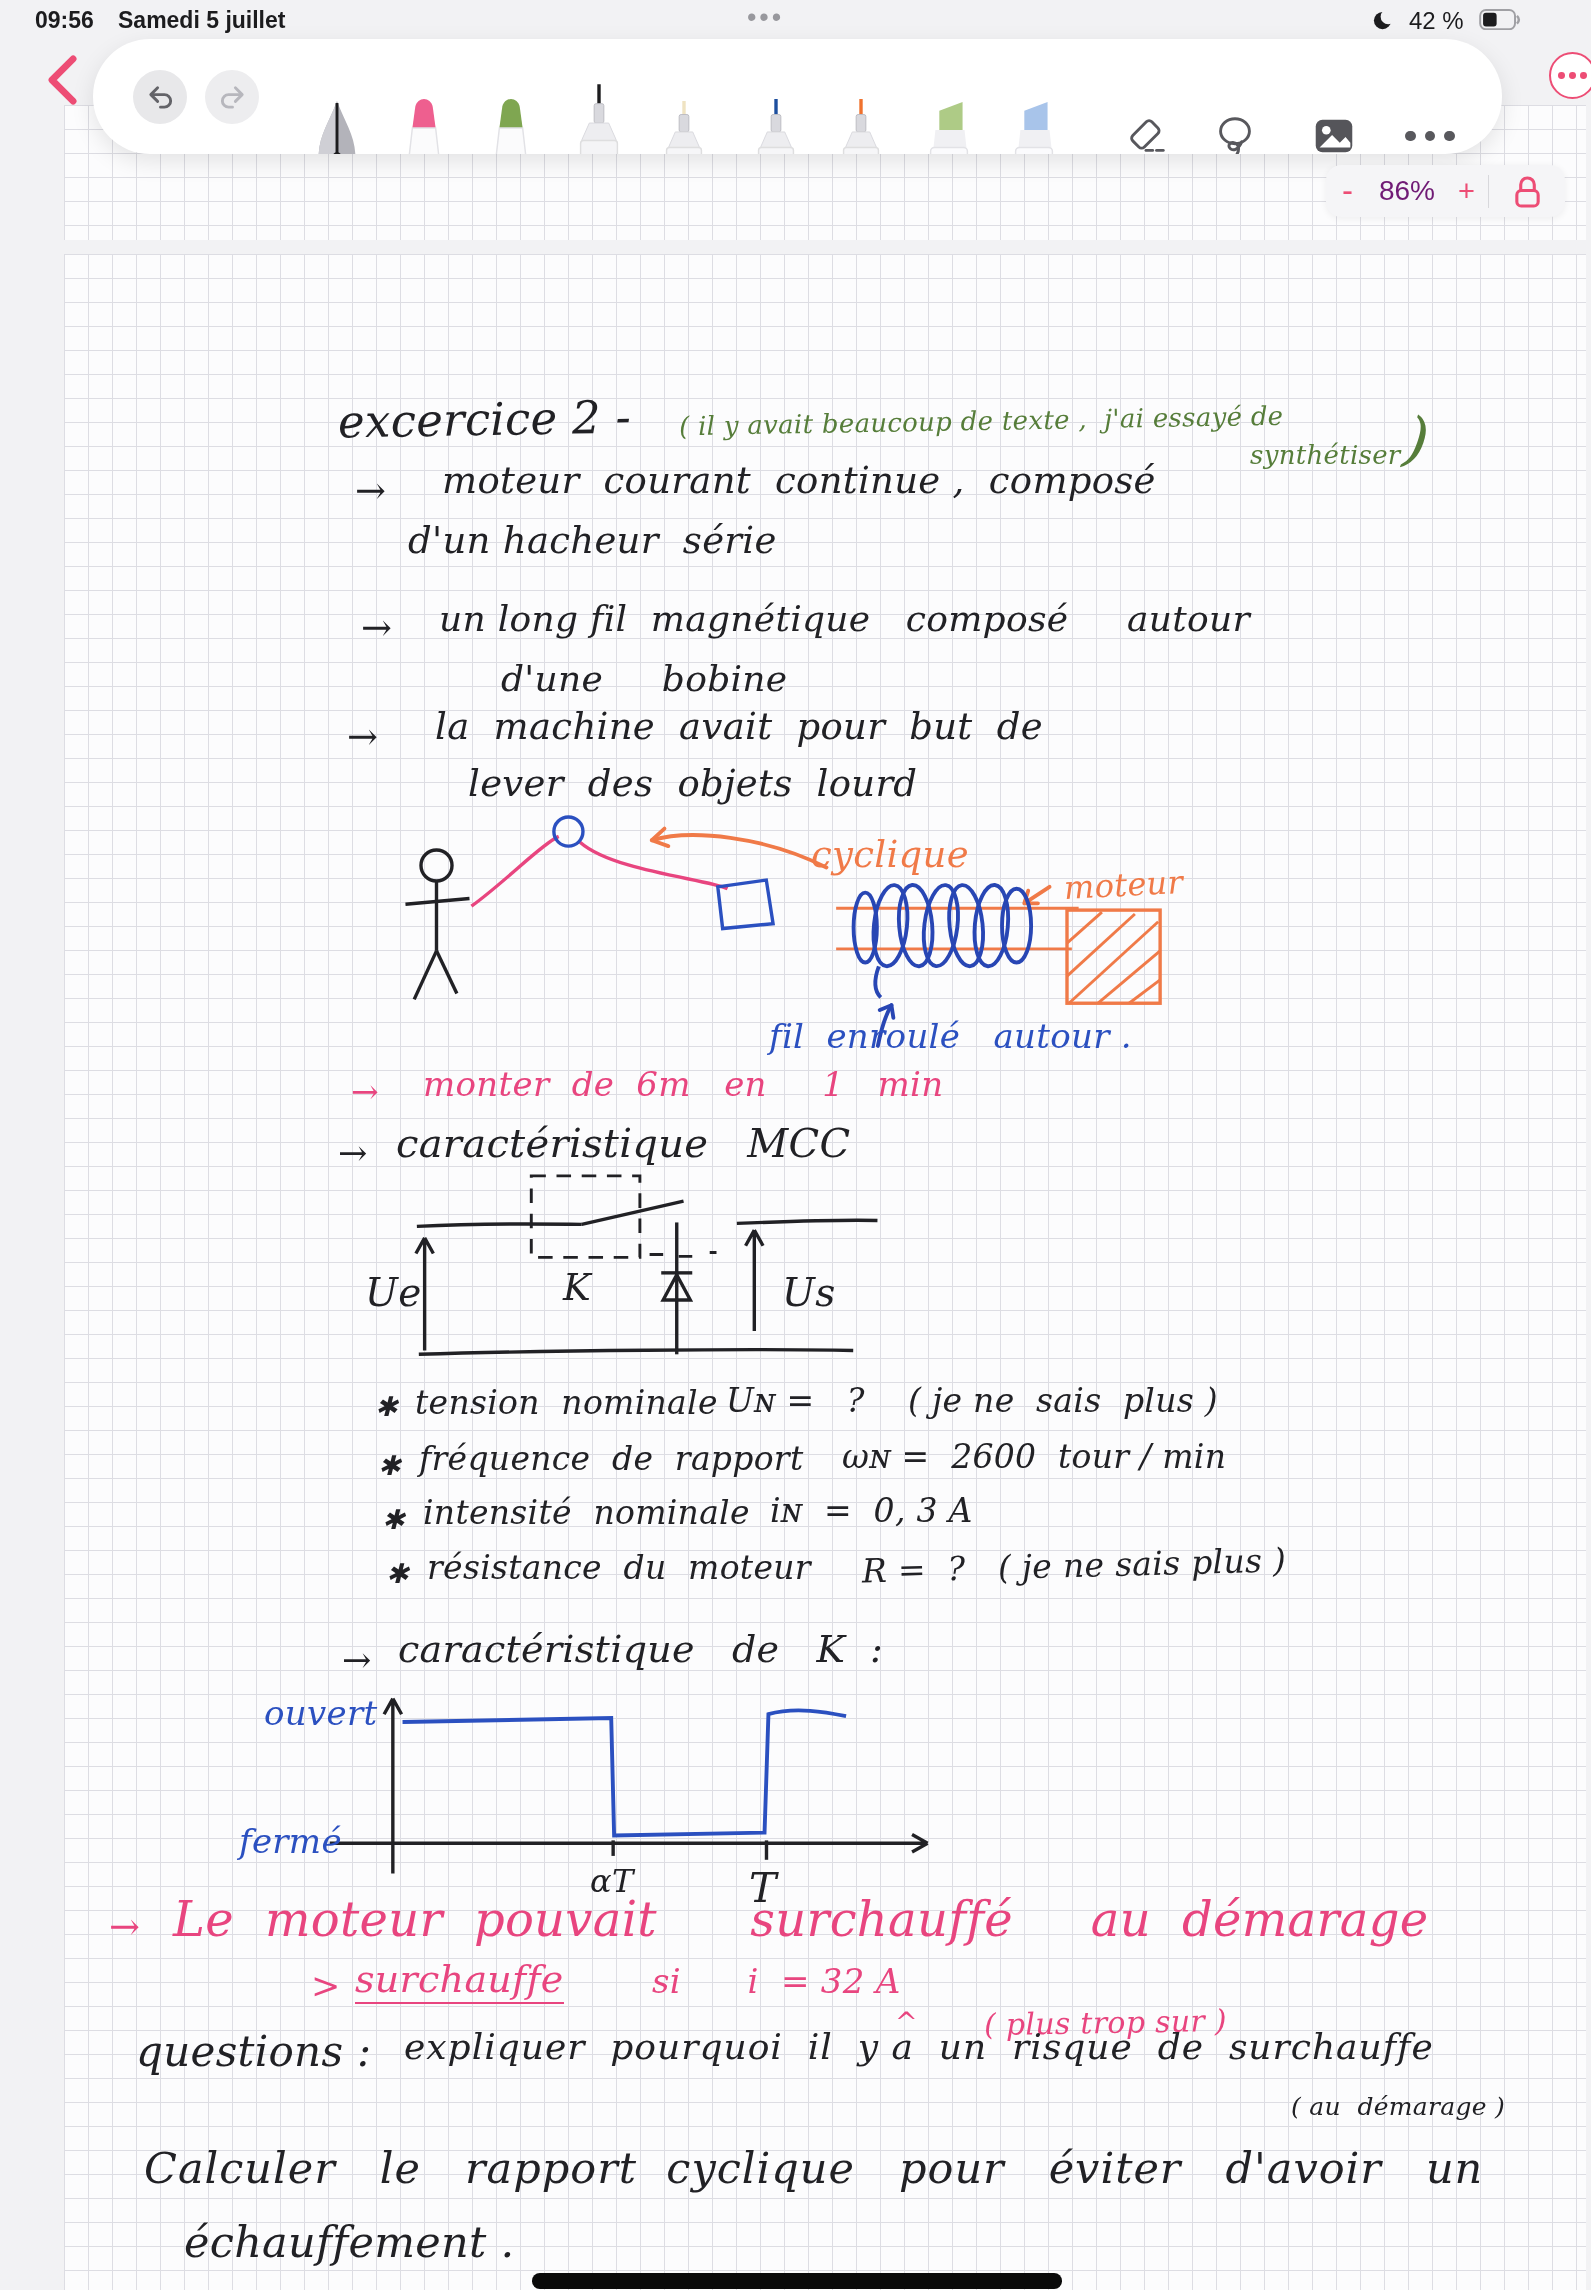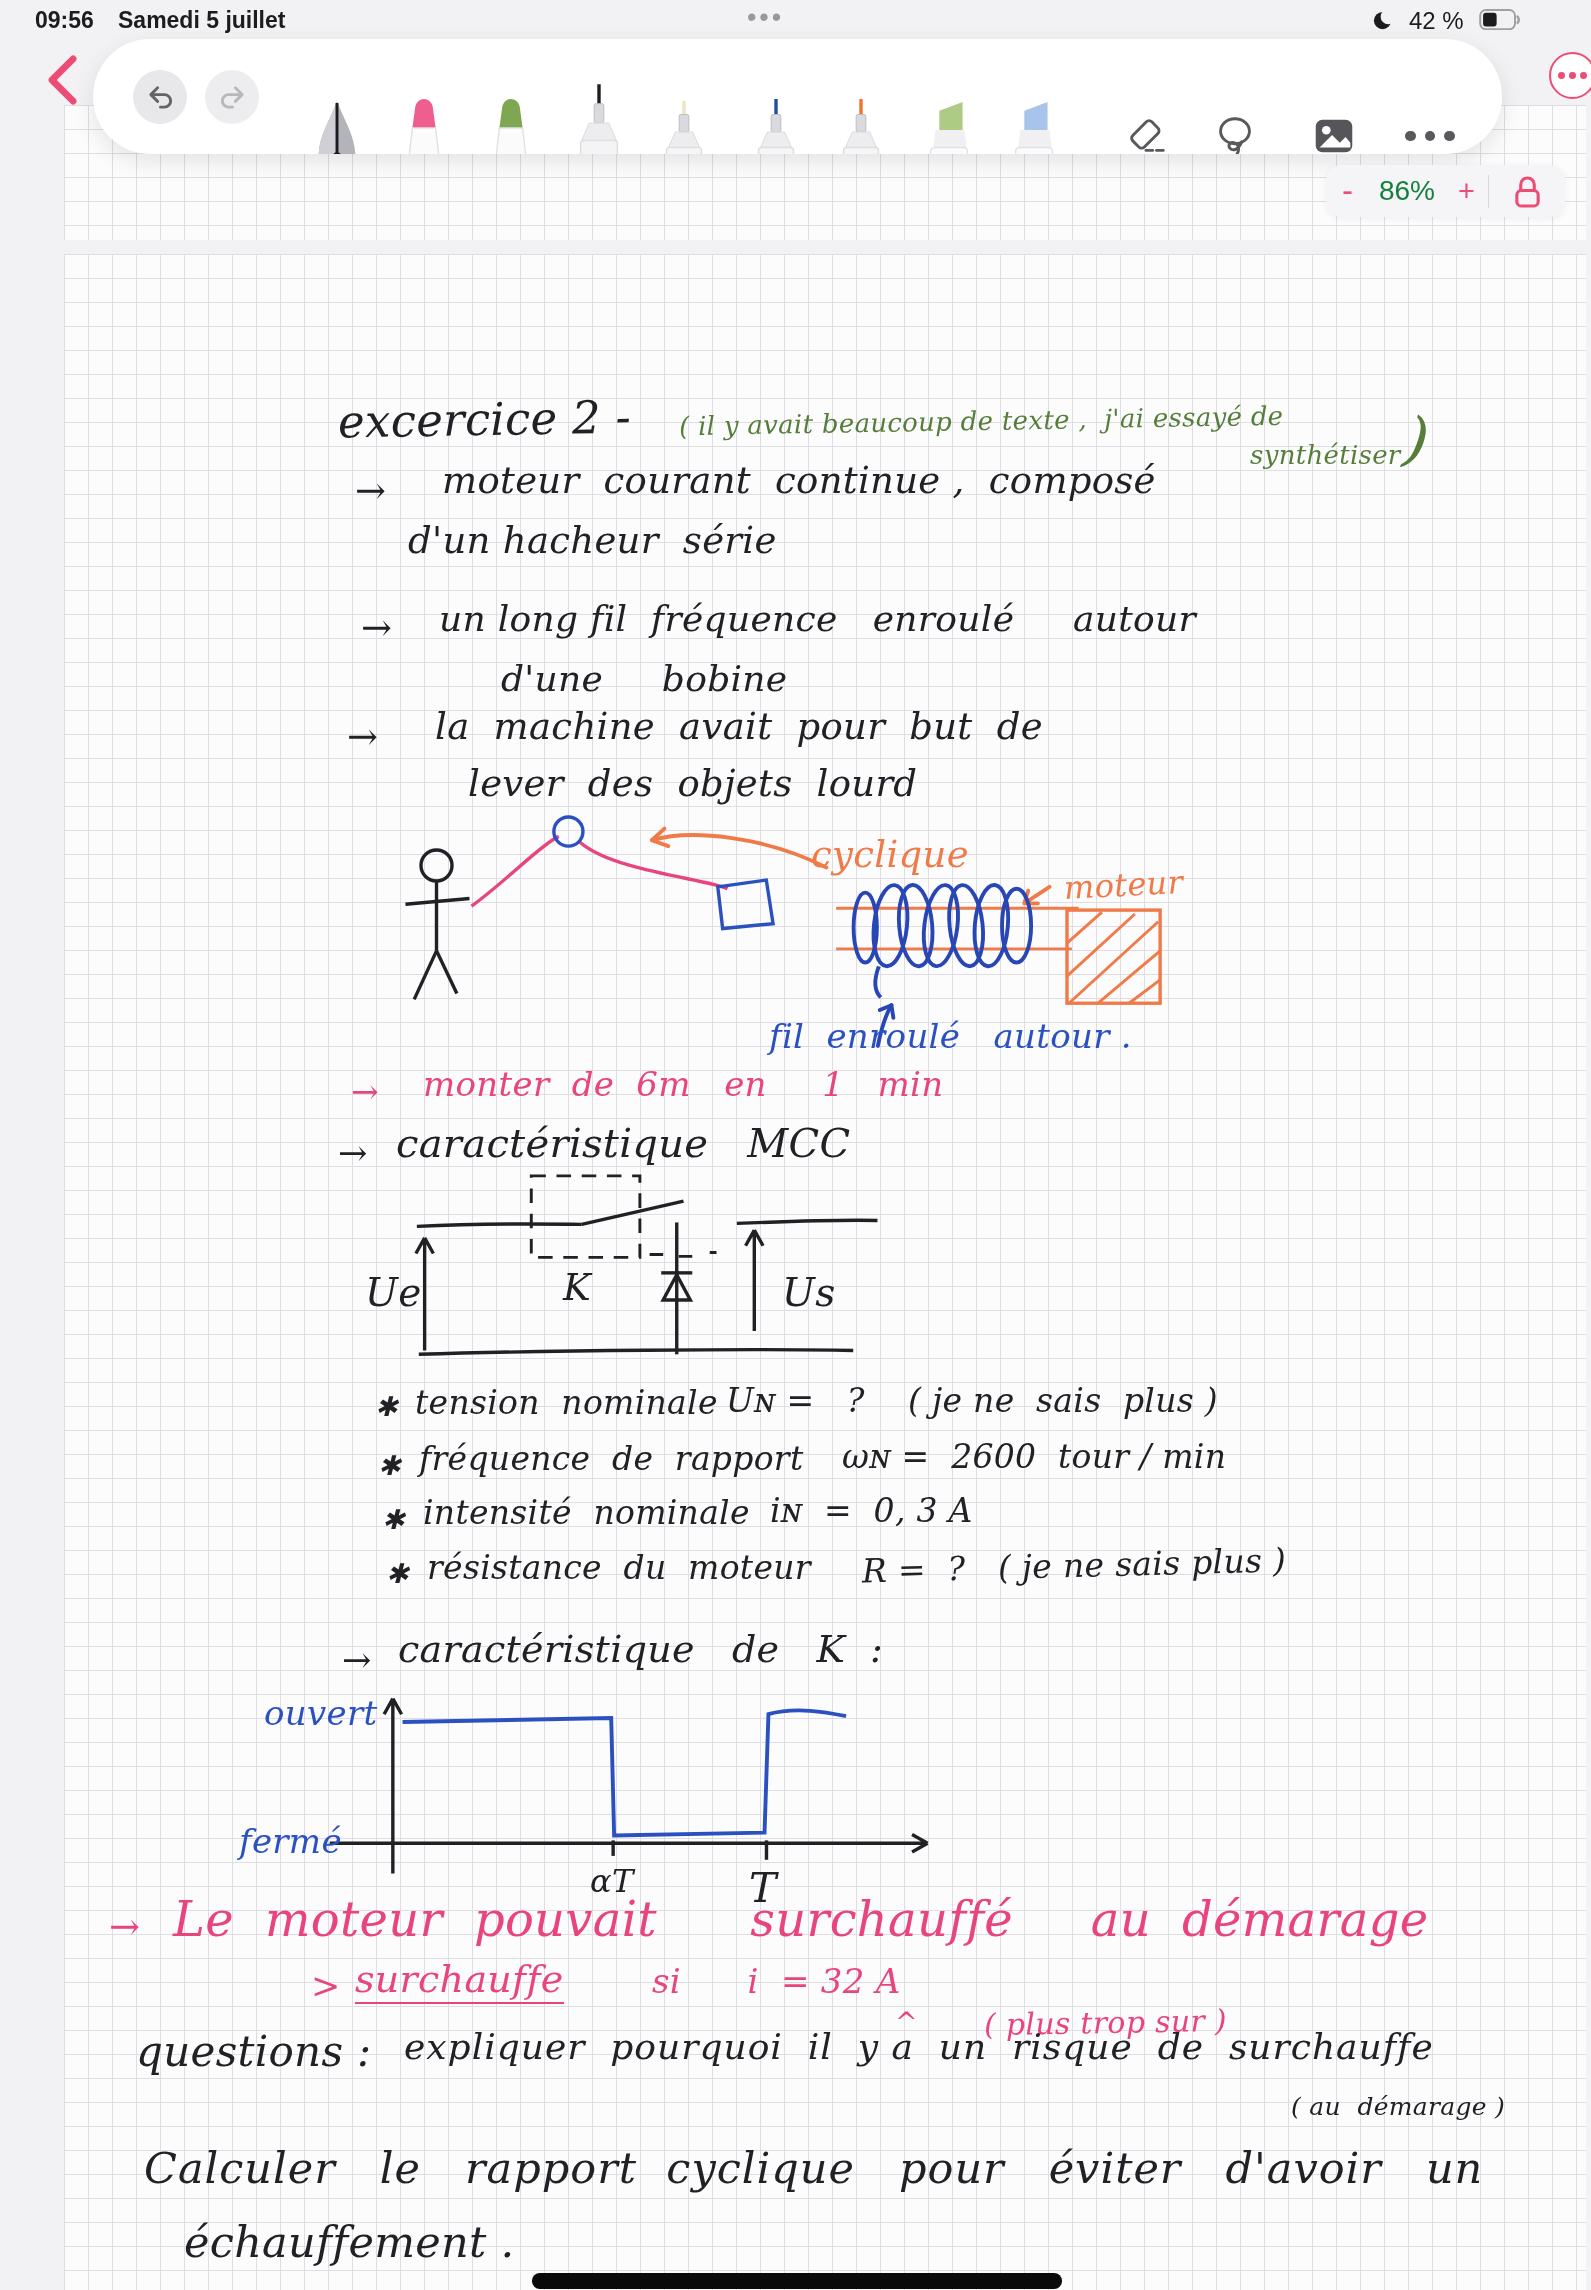--- a/index.html
+++ b/index.html
@@ -192,21 +192,21 @@
             display:flex;align-items:center;justify-content:center;gap:3.9px;background:#fff;">
   <span style="display:flex;gap:3.9px;">
     <span class="dot" style="width:6.8px;height:6.8px;background:#ed4d75;"></span>
     <span class="dot" style="width:6.8px;height:6.8px;background:#ed4d75;"></span>
     <span class="dot" style="width:6.8px;height:6.8px;background:#ed4d75;"></span>
   </span>
 </div>
 
 <div class="zoomctl">
   <span style="width:43px;text-align:center;color:#ed4d75;font-size:33px;font-weight:500;">-</span>
-  <span style="width:76px;text-align:center;color:#15803d;font-size:28px;font-weight:500;">86%</span>
+  <span style="width:76px;text-align:center;color:#701a75;font-size:28px;font-weight:500;">86%</span>
   <span style="width:43px;text-align:center;color:#ed4d75;font-size:29px;font-weight:500;">+</span>
   <span style="width:1px;height:33px;background:#d8d8dc;"></span>
   <span style="flex:1;display:flex;justify-content:center;">
     <span>
       <svg width="31" height="35" viewBox="0 0 32 36">
         <path d="M9 17 V11 a7 7 0 0 1 14 0 v6" fill="none" stroke="#ed4d75" stroke-width="3.2" stroke-linecap="round"></path>
         <rect x="5" y="17" width="22" height="16" rx="4.5" fill="none" stroke="#ed4d75" stroke-width="3.2"></rect>
       </svg>
     </span>
   </span>
@@ -215,21 +215,21 @@
 <span class="hw" style="left:338px;top:396px;font-size:45px;transform:rotate(-1deg);">excercice 2 -</span>
 <span class="hw green" style="left:679px;top:408px;font-size:26px;transform:rotate(-1deg);">( il y avait beaucoup de texte ,  j'ai essayé de</span>
 <span class="hw green" style="left:1250px;top:442px;font-size:26px;">synthétiser</span>
 <span class="hw green" style="left:1405px;top:408px;font-size:60px;transform:rotate(8deg);">)</span>
 
 <span class="hw" style="left:355px;top:472px;font-size:37px;">→</span>
 <span class="hw" style="left:442px;top:462px;font-size:37px;">moteur  courant  continue ,  composé</span>
 <span class="hw" style="left:408px;top:522px;font-size:37px;">d'un hacheur  série</span>
 
 <span class="hw" style="left:361px;top:609px;font-size:37px;">→</span>
-<span class="hw" style="left:439px;top:600px;font-size:36px;">un long fil  fréquence   enroulé     autour</span>
+<span class="hw" style="left:439px;top:600px;font-size:36px;">un long fil  magnétique   composé     autour</span>
 <span class="hw" style="left:501px;top:660px;font-size:36px;">d'une     bobine</span>
 
 <span class="hw" style="left:347px;top:718px;font-size:37px;">→</span>
 <span class="hw" style="left:435px;top:708px;font-size:37px;">la  machine  avait  pour  but  de</span>
 <span class="hw" style="left:468px;top:765px;font-size:37px;">lever  des  objets  lourd</span>
 
 <span class="abs" style="left:388px;top:815px;">
   <svg width="776" height="262" viewBox="0 0 800 270">
 
     <circle cx="50" cy="52" r="16" fill="none" stroke="#212125" stroke-width="3.5"></circle>

